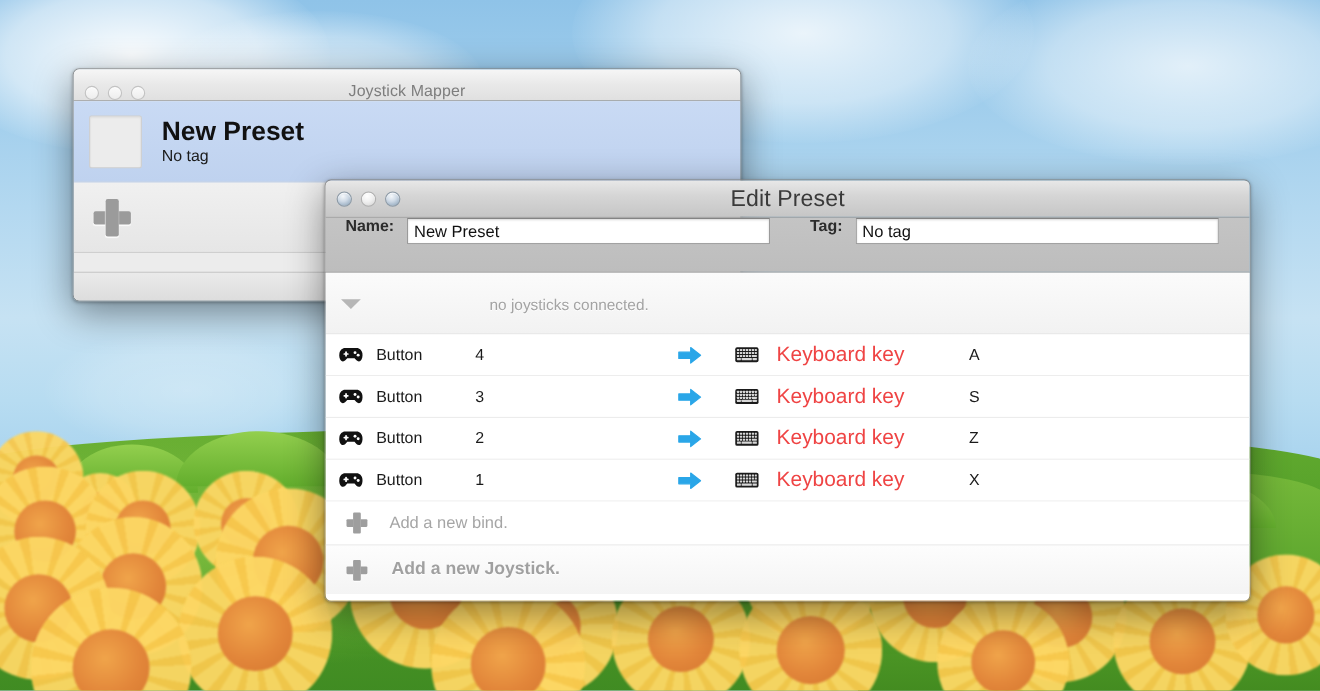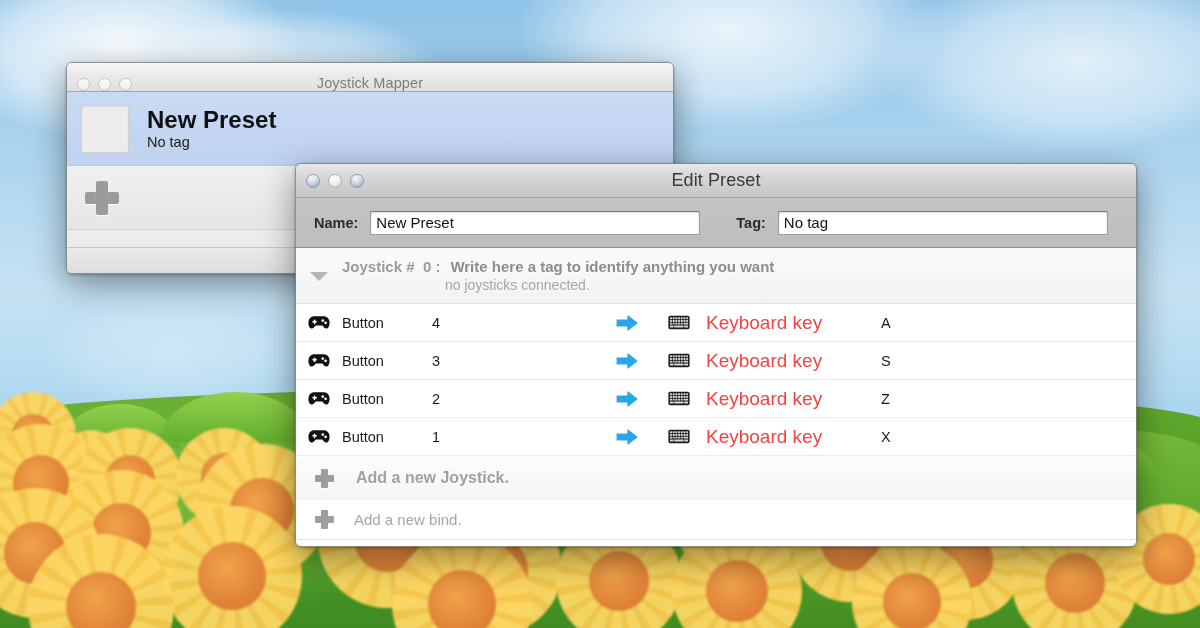--- a/index.html
+++ b/index.html
@@ -169,36 +169,36 @@
     font-size: 13px; color: #6e6e6e;
   }
 
   
   #win-edit { left: 295px; top: 163px; width: 842px; height: 384px; }
   #win-edit .titlebar {
     height: 34px;
     background: linear-gradient(180deg, #e8e8e8 0%, #d6d6d6 40%, #c6c6c6 100%);
     border-bottom: 1px solid #9c9c9c;
   }
-  #win-edit .titlebar .title { color: #3a3a3a; font-size: 18px; }
+  #win-edit .titlebar .title { color: #3a3a3a; font-size: 21px; }
   #win-edit .light {
     width: 14px; height: 14px;
     background: radial-gradient(circle at 40% 28%, #f4f7fa 0%, #cfdae6 42%, #9fb3c6 78%, #8ba3b9 100%);
     border: 1px solid #8d9aa6;
     box-shadow: inset 0 1px 1px rgba(255,255,255,.85);
   }
   #win-edit .light.middle {
     background: radial-gradient(circle at 40% 28%, #ffffff 0%, #f0f0f0 45%, #dcdcdc 80%, #cfcfcf 100%);
     border-color: #b0b0b0;
   }
   .fieldsbar {
     height: 50px;
     background: linear-gradient(180deg, #c4c4c4 0%, #bdbdbd 100%);
     border-bottom: 1px solid #8f8f8f;
-    display: flex; align-items: center;
+    display: flex; 
     padding: 0 18px;
   }
   .fieldlabel { font-size: 14.5px; font-weight: bold; color: #2c2c2c; }
   .textfield {
     height: 24px;
     background: #fff;
     border: 1px solid #9a9a9a;
     border-top-color: #787878;
     box-shadow: inset 0 1px 2px rgba(0,0,0,.16);
     display: flex; align-items: center;
@@ -458,24 +458,20 @@
       <span class="spacer"></span>
       <span class="fieldlabel">Tag:</span>
       <div class="textfield" id="field-tag" title="Tag">No tag</div>
     </div>
 
     <div class="listarea">
 
       <div class="joy-header">
         <span class="disclosure"></span>
         <div class="joy-texts">
-          <div class="joy-line1">
-            <span class="joy-id">Joystick #  0 :</span>
-            <span class="joy-hint">Write here a tag to identify anything you want</span>
-          </div>
           <div class="joy-sub">no joysticks connected.</div>
         </div>
       </div>
 
       <div id="bind-rows">
           <div class="bind-row">
             <div class="c-icon">
               <svg class="gamepad" viewBox="0 0 24 16">
                 <path fill="#111" d="M6.2 1.2h11.6c2.9 0 5.1 2.4 5.6 5.4.5 3.2-.4 6.2-1.8 7.4-1.3 1.1-3 .7-4.1-.5l-1.9-2.1h-7.2l-1.9 2.1c-1.1 1.2-2.8 1.6-4.1.5C.9 12.8 0 9.8.6 6.6 1.1 3.6 3.3 1.2 6.2 1.2z"></path>
                 <rect x="4.6" y="6.4" width="5.2" height="1.7" rx=".85" fill="#fff"></rect>
@@ -669,26 +665,26 @@
                   <rect x="7.3" y="12" width="11" height="2.4" rx=".4"></rect>
                   <rect x="19.1" y="12" width="4.6" height="2.4" rx=".4"></rect>
                 </g>
               </svg>
             </div>
             <div class="c-ktype">Keyboard key</div>
             <div class="c-key">X</div>
           </div>
         </div>
 
+      <div class="addrow-sm">
+        <span class="plus-sm"></span>
+        <span class="label-sm">Add a new bind.</span>
+      </div>
+
       <div class="addrow-sm last">
         <span class="plus-sm"></span>
         <span class="label-sm">Add a new Joystick.</span>
       </div>
 
-      <div class="addrow-sm">
-        <span class="plus-sm"></span>
-        <span class="label-sm">Add a new bind.</span>
-      </div>
-
     </div>
   </div>
 
 </div>
 
 </body></html>

